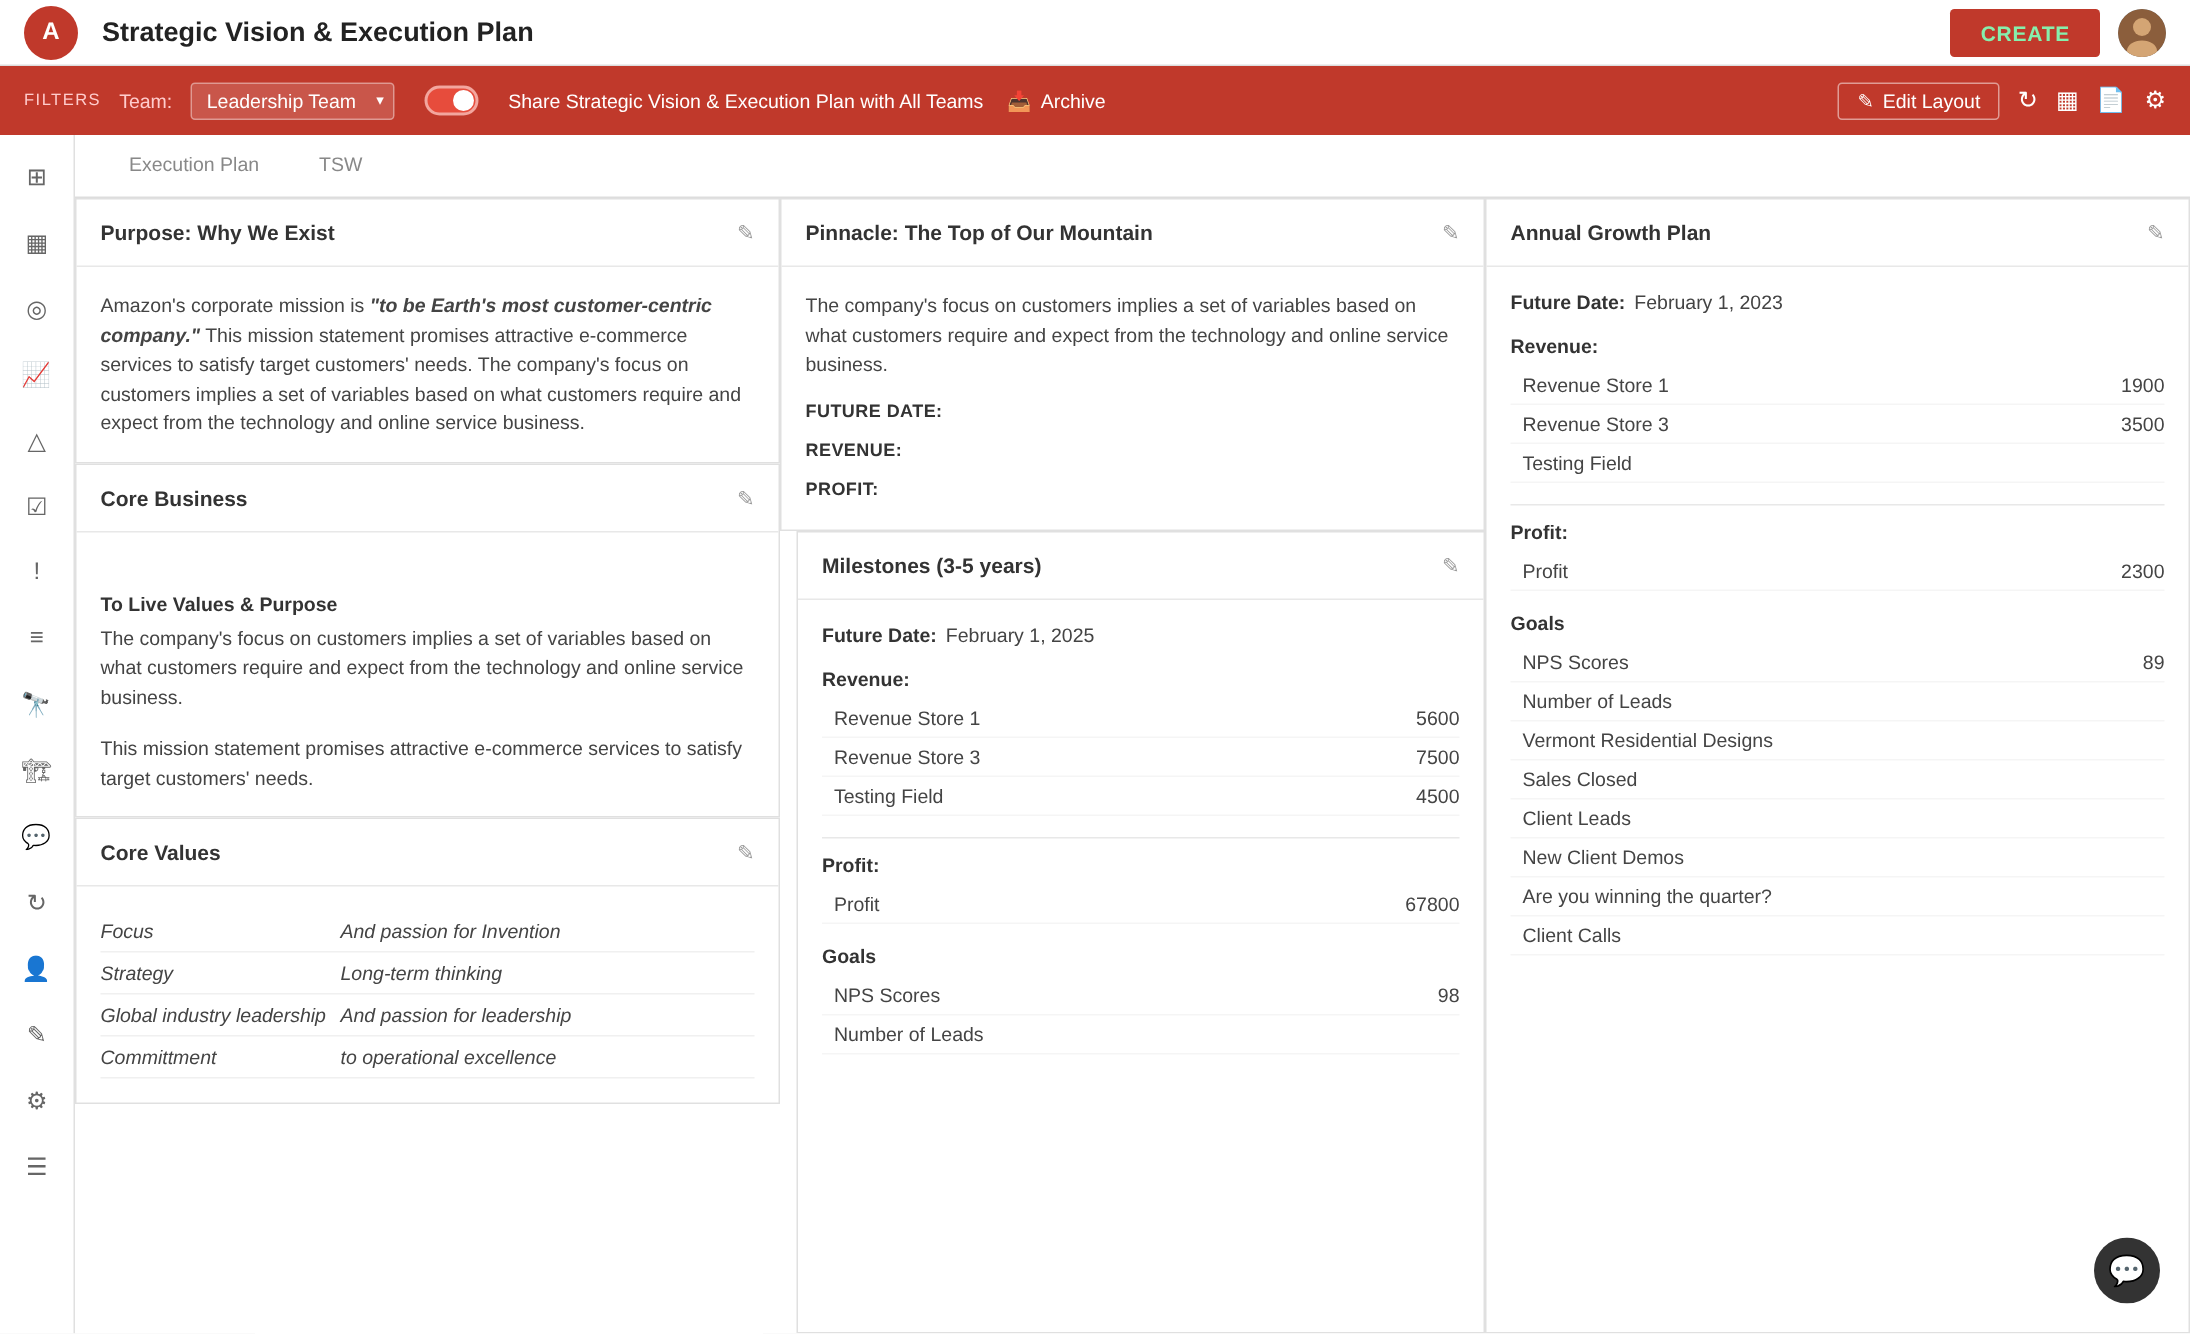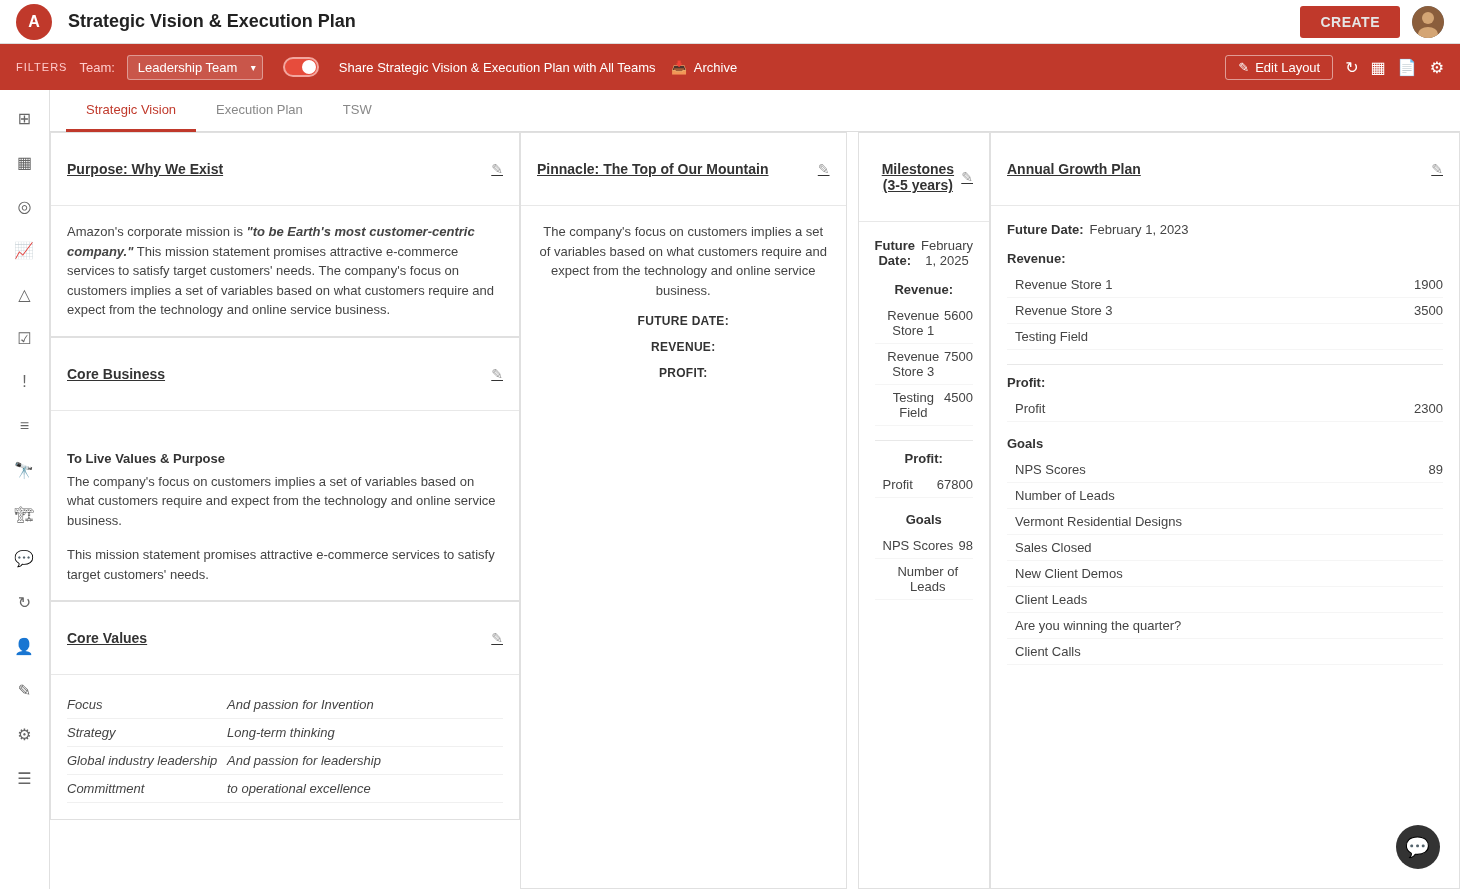--- a/index.html
+++ b/index.html
@@ -23,21 +23,21 @@
       display: flex; align-items: center; justify-content: center;
       color: #fff; font-weight: bold; font-size: 16px;
       margin-right: 16px; flex-shrink: 0;
     }
     .page-title {
       font-size: 18px; font-weight: 600; color: #222;
       flex: 1;
     }
     .create-btn {
       background: #c0392b;
-      color: #e5e5e5;
+      color: #86efac;
       border: none;
       padding: 8px 20px;
       font-size: 14px;
       font-weight: 700;
       letter-spacing: 0.5px;
       cursor: pointer;
       border-radius: 3px;
       margin-right: 12px;
     }
     .user-avatar {
@@ -201,23 +201,22 @@
       border: 1px solid #e0e0e0;
       background: #fff;
       display: flex;
       flex-direction: column;
     }
 
     .panel-header {
       display: flex;
       align-items: center;
       justify-content: space-between;
-      padding: 28px 16px;
+      padding: 14px 16px;
       border-bottom: 1px solid #e8e8e8;
-      text-decoration: underline;
     }
     .panel-title {
       font-size: 14px;
       font-weight: 600;
       color: #333;
     }
     .edit-icon {
       cursor: pointer;
       color: #999;
       font-size: 14px;
@@ -372,21 +371,20 @@
     <div class="sidebar-icon">↻</div>
     <div class="sidebar-icon">👤</div>
     <div class="sidebar-icon">✎</div>
     <div class="sidebar-icon">⚙</div>
     <div class="sidebar-icon">☰</div>
   </div>
 
   <div class="content-area">
 
     <div class="tabs">
-      <div class="tab active">Strategic Vision</div>
       <div class="tab">Execution Plan</div>
       <div class="tab">TSW</div>
     </div>
 
     <div class="grid-content">
 
       <div style="display:flex; flex-direction:column;">
 
         <div class="panel">
           <div class="panel-header">
@@ -432,21 +430,21 @@
               <span class="core-value-val">And passion for leadership</span>
             </div>
             <div class="core-value-row">
               <span class="core-value-key">Committment</span>
               <span class="core-value-val">to operational excellence</span>
             </div>
           </div>
         </div>
       </div>
 
-      <div style="display:flex; flex-direction:row;text-align:center;">
+      <div style="display:flex; flex-direction:column;">
 
         <div class="panel">
           <div class="panel-header">
             <span class="panel-title">Pinnacle: The Top of Our Mountain</span>
             <span class="edit-icon">✎</span>
           </div>
           <div class="panel-body">
             <p>The company's focus on customers implies a set of variables based on what customers require and expect from the technology and online service business.</p>
             <div style="margin-top:14px;">
               <div class="section-label">FUTURE DATE:</div>
@@ -554,25 +552,25 @@
               </div>
               <div class="data-row">
                 <span class="data-row-label">Vermont Residential Designs</span>
                 <span class="data-row-value"></span>
               </div>
               <div class="data-row">
                 <span class="data-row-label">Sales Closed</span>
                 <span class="data-row-value"></span>
               </div>
               <div class="data-row">
+                <span class="data-row-label">Client Leads</span>
+                <span class="data-row-value"></span>
+              </div>
+              <div class="data-row">
                 <span class="data-row-label">New Client Demos</span>
-                <span class="data-row-value"></span>
-              </div>
-              <div class="data-row">
-                <span class="data-row-label">Client Leads</span>
                 <span class="data-row-value"></span>
               </div>
               <div class="data-row">
                 <span class="data-row-label">Are you winning the quarter?</span>
                 <span class="data-row-value"></span>
               </div>
               <div class="data-row">
                 <span class="data-row-label">Client Calls</span>
                 <span class="data-row-value"></span>
               </div>

